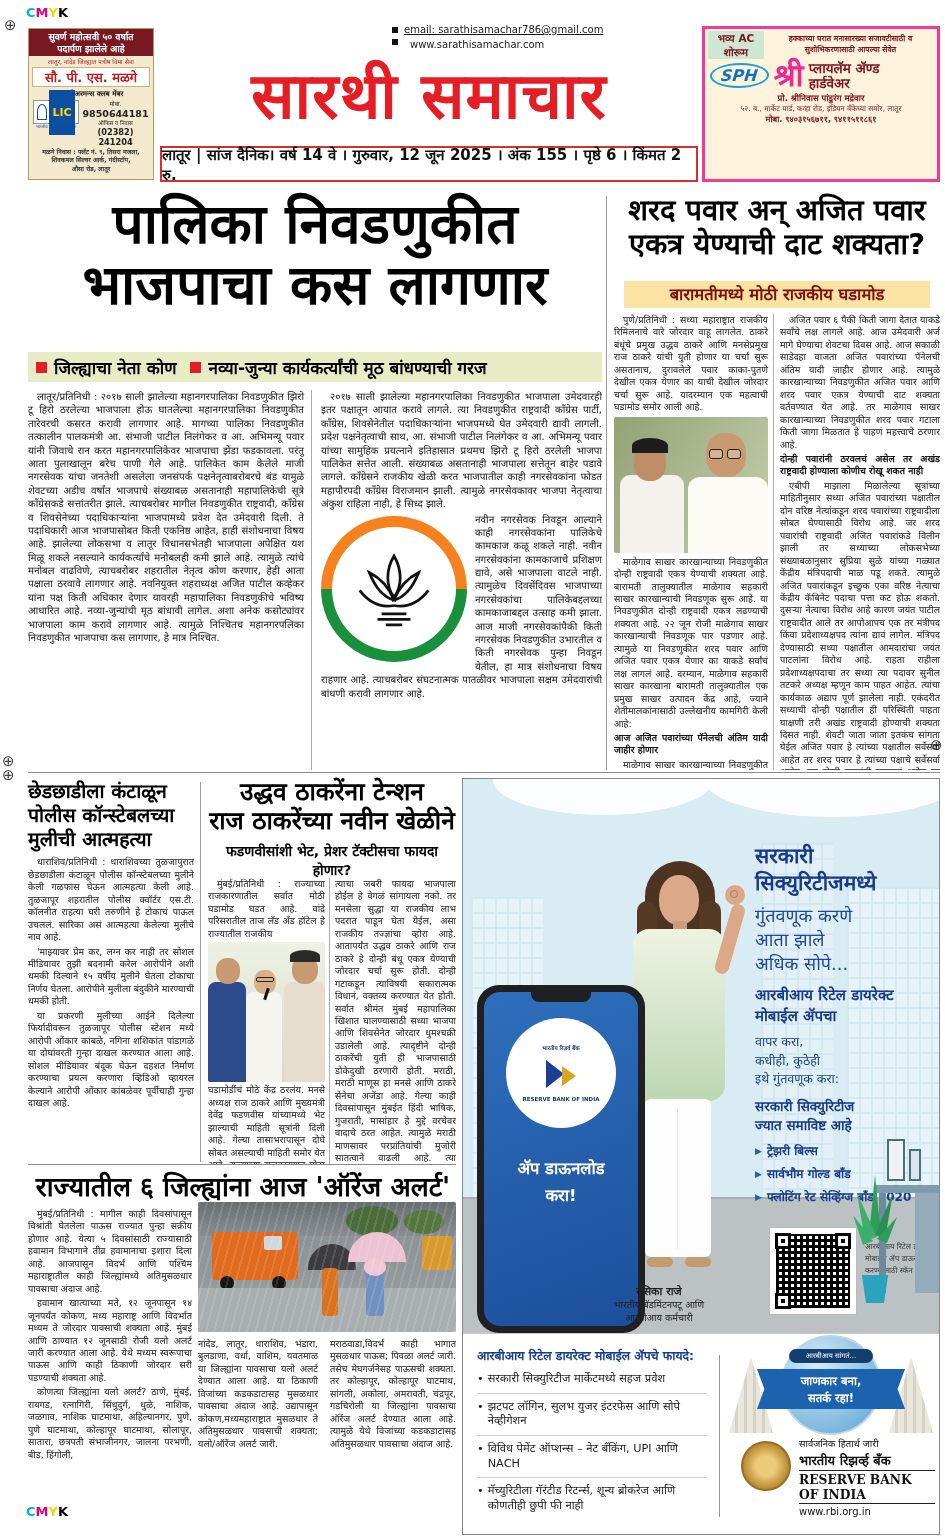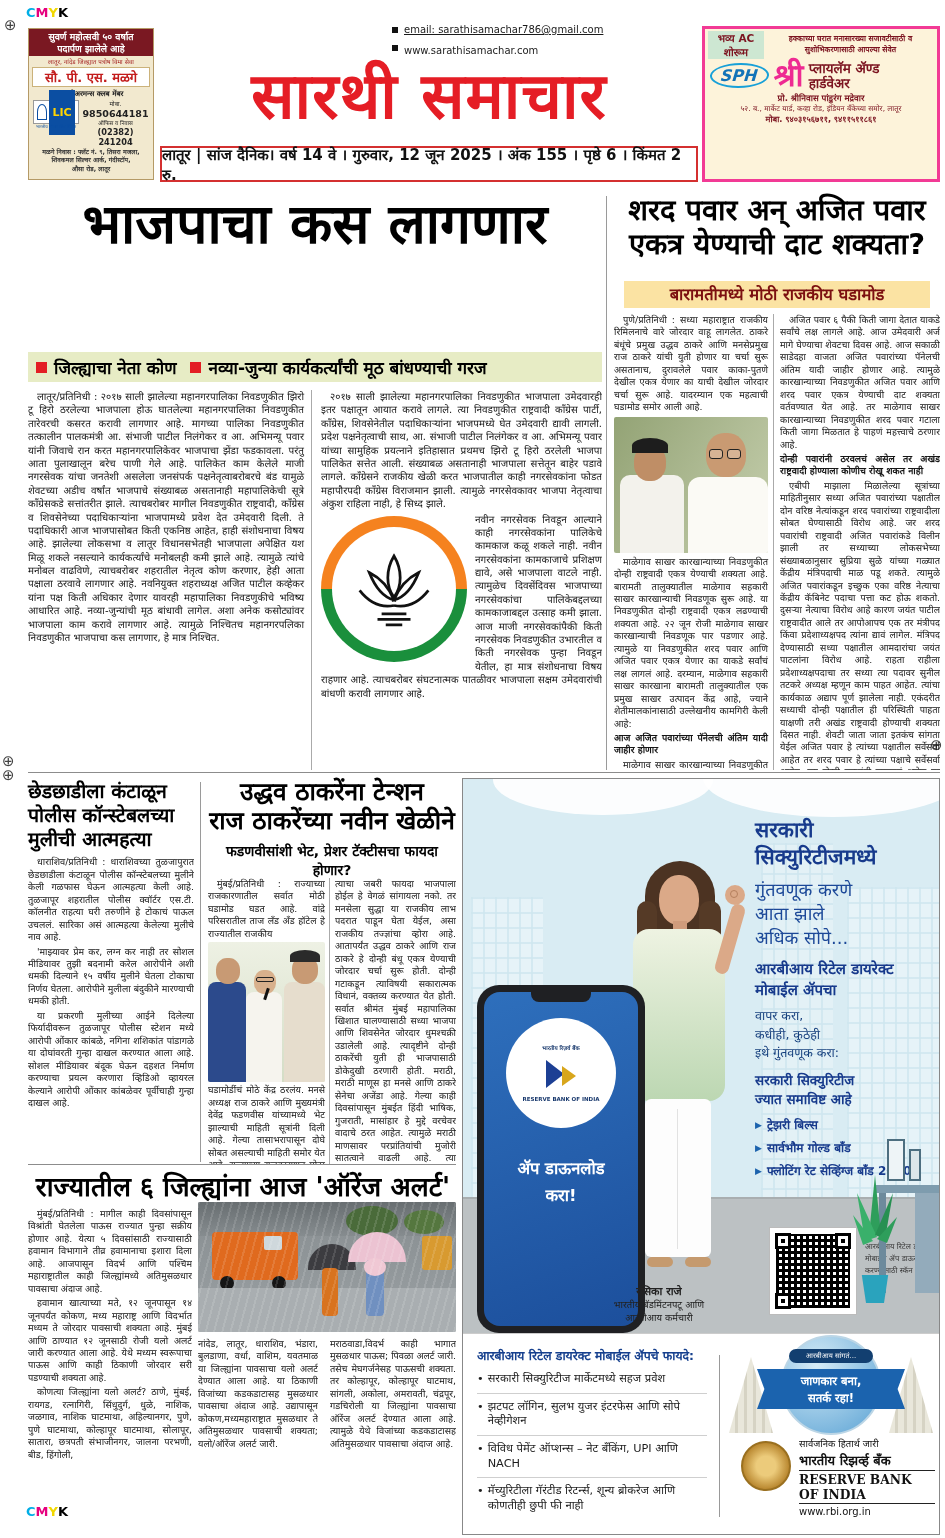--- a/index.html
+++ b/index.html
@@ -70,21 +70,21 @@
       <div>शिवकमल सिल्वर आर्क, गंदीस्टॉप,</div>
       <div>औसा रोड, लातूर</div>
     </div>
   </div>
 
   <div class="abs" style="left:392px;top:24px;font-size:10px;font-weight:normal;color:#1a1a1a">
     <div style="display:flex;align-items:center;gap:6px">
         <span style="width:6px;height:6px;background:#111;display:inline-block"></span>
         <span style="text-decoration:underline">email: sarathisamachar786@gmail.com</span>
       </div>
-    <div style="display:flex;gap:6px;margin-top:10px">
+    <div style="display:flex;gap:12px;margin-top:4px">
         <span style="width:6px;height:6px;background:#111;display:inline-block"></span>
         <span>www.sarathisamachar.com</span>
       </div>
   </div>
 
   <div class="abs" style="left:160px;top:42px;width:538px;height:102px;display:flex;align-items:center;justify-content:center">
     <span style="font-size:64px;font-weight:bold;color:#e51d25;letter-spacing:1px">सारथी समाचार</span>
   </div>
 
   <div class="abs" style="left:160px;top:146px;width:538px;height:36px;border:2px solid #d43030;display:flex;align-items:center;justify-content:center">
@@ -111,20 +111,21 @@
       </span>
     </div>
     <div class="center maroon" style="margin-top:1px">
       <div class="b" style="font-size:8.5px">प्रो. श्रीनिवास पांडुरंग मद्रेवार</div>
       <div style="font-size:7.4px">५२. ब., मार्केट यार्ड, कव्हा रोड, इंडियन बँकेच्या समोर, लातूर</div>
       <div class="b" style="font-size:8.2px">मोबा. ९४०३१५६७११, ९४११५११८६१</div>
     </div>
   </div>
 
   <div class="abs center" style="left:28px;top:194px;width:574px;font-size:55px;font-weight:bold;color:#000;line-height:1.1">
+    <div>पालिका निवडणुकीत</div>
     <div>भाजपाचा कस लागणार</div>
   </div>
   <div class="abs kicker" style="left:28px;top:352px;width:574px;height:30px;background:#e7ecc5;font-size:17px;padding:0 8px">
     <span class="sq"></span>
     <span>जिल्ह्याचा नेता कोण</span>
     <span class="sq" style="margin-left:14px"></span>
     <span>नव्या-जुन्या कार्यकर्त्यांची मूठ बांधण्याची गरज</span>
   </div>
   <div class="abs" style="left:28px;top:390px;width:574px;height:380px;display:flex">
     <div class="bt" style="width:283px;padding-right:7px;font-size:10px;height:380px">
@@ -255,21 +256,21 @@
 
   <div class="abs" style="left:462px;top:778px;width:478px;height:757px;border:1px solid #888;background:#d9ecf3;overflow:hidden">
     <div class="abs win" style="left:8px;top:118px;width:72px;height:300px;background-color:#e6f3f8"></div>
     <div class="abs win" style="left:298px;top:64px;width:72px;height:354px;background-color:#e3f1f6"></div>
     <div class="abs win" style="left:384px;top:108px;width:94px;height:310px;background-color:#e6f3f8"></div>
     <div class="abs" style="left:30px;top:-34px;width:220px;height:70px;background:#fff;border-radius:50%;opacity:.9"></div>
     <div class="abs" style="left:240px;top:-40px;width:260px;height:78px;background:#fff;border-radius:50%;opacity:.9"></div>
     <div class="abs" style="left:0;top:418px;width:478px;height:136px;background:#bcc1c3;border-top:2px solid #a9aeb0"></div>
     <div class="abs" style="left:0;top:554px;width:478px;height:203px;background:#fff;border-top:1px solid #ccc"></div>
 
-    <div class="abs" style="left:292px;top:38px;width:178px;color:#173a8c">
+    <div class="abs" style="left:292px;top:64px;width:178px;color:#173a8c">
       <div class="b" style="font-size:21px;line-height:1.3">
         <div>सरकारी</div>
         <div>सिक्युरिटीजमध्ये</div>
       </div>
       <div style="font-size:18px;line-height:1.35;margin-top:6px;color:#1c4898">
         <div>गुंतवणूक करणे</div>
         <div>आता झाले</div>
         <div>अधिक सोपे...</div>
       </div>
       <div class="b" style="font-size:15px;line-height:1.35;margin-top:9px">

